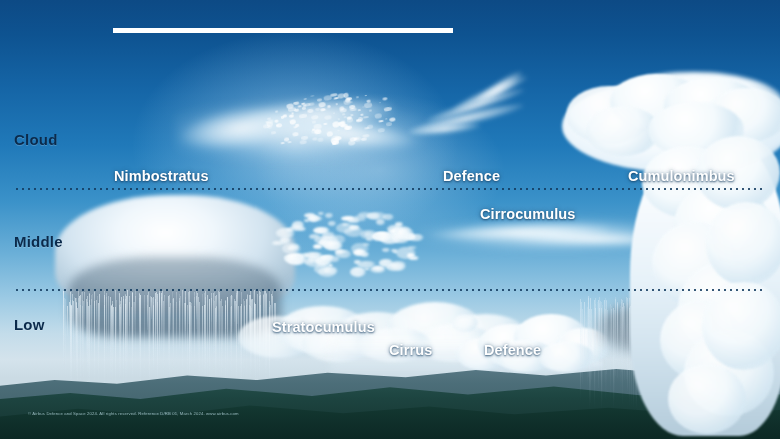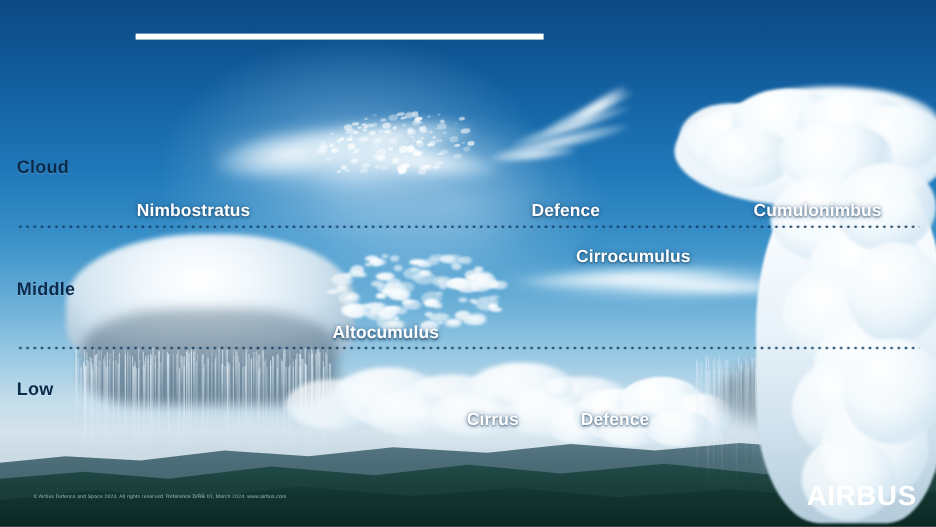--- a/index.html
+++ b/index.html
@@ -1000,21 +1000,20 @@
   <div class="divider" id="divider-high"></div>
   <div class="divider" id="divider-middle"></div>
 
   <div class="alt-label" id="alt-high">Cloud</div>
   <div class="alt-label" id="alt-middle">Middle</div>
   <div class="alt-label" id="alt-low">Low</div>
 
   <div class="cname" id="lbl-cirrostratus">Nimbostratus</div>
   <div class="cname" id="lbl-cirrus">Defence</div>
   <div class="cname" id="lbl-cumulonimbus">Cumulonimbus</div>
-  <div class="cname" id="lbl-altocumulus">Altocumulus</div>
   <div class="cname" id="lbl-altostratus">Cirrocumulus</div>
+  <div class="cname" id="lbl-stratocumulus">Stratocumulus</div>
   <div class="cname" id="lbl-stratus">Cirrus</div>
   <div class="cname" id="lbl-cumulus">Defence</div>
 
   <div id="copyright">© Airbus Defence and Space 2024. All rights reserved. Reference D/RB 01, March 2024. www.airbus.com</div>
-  <div id="airbus-logo">AIRBUS</div>
 
 </div>
 
 </body></html>

